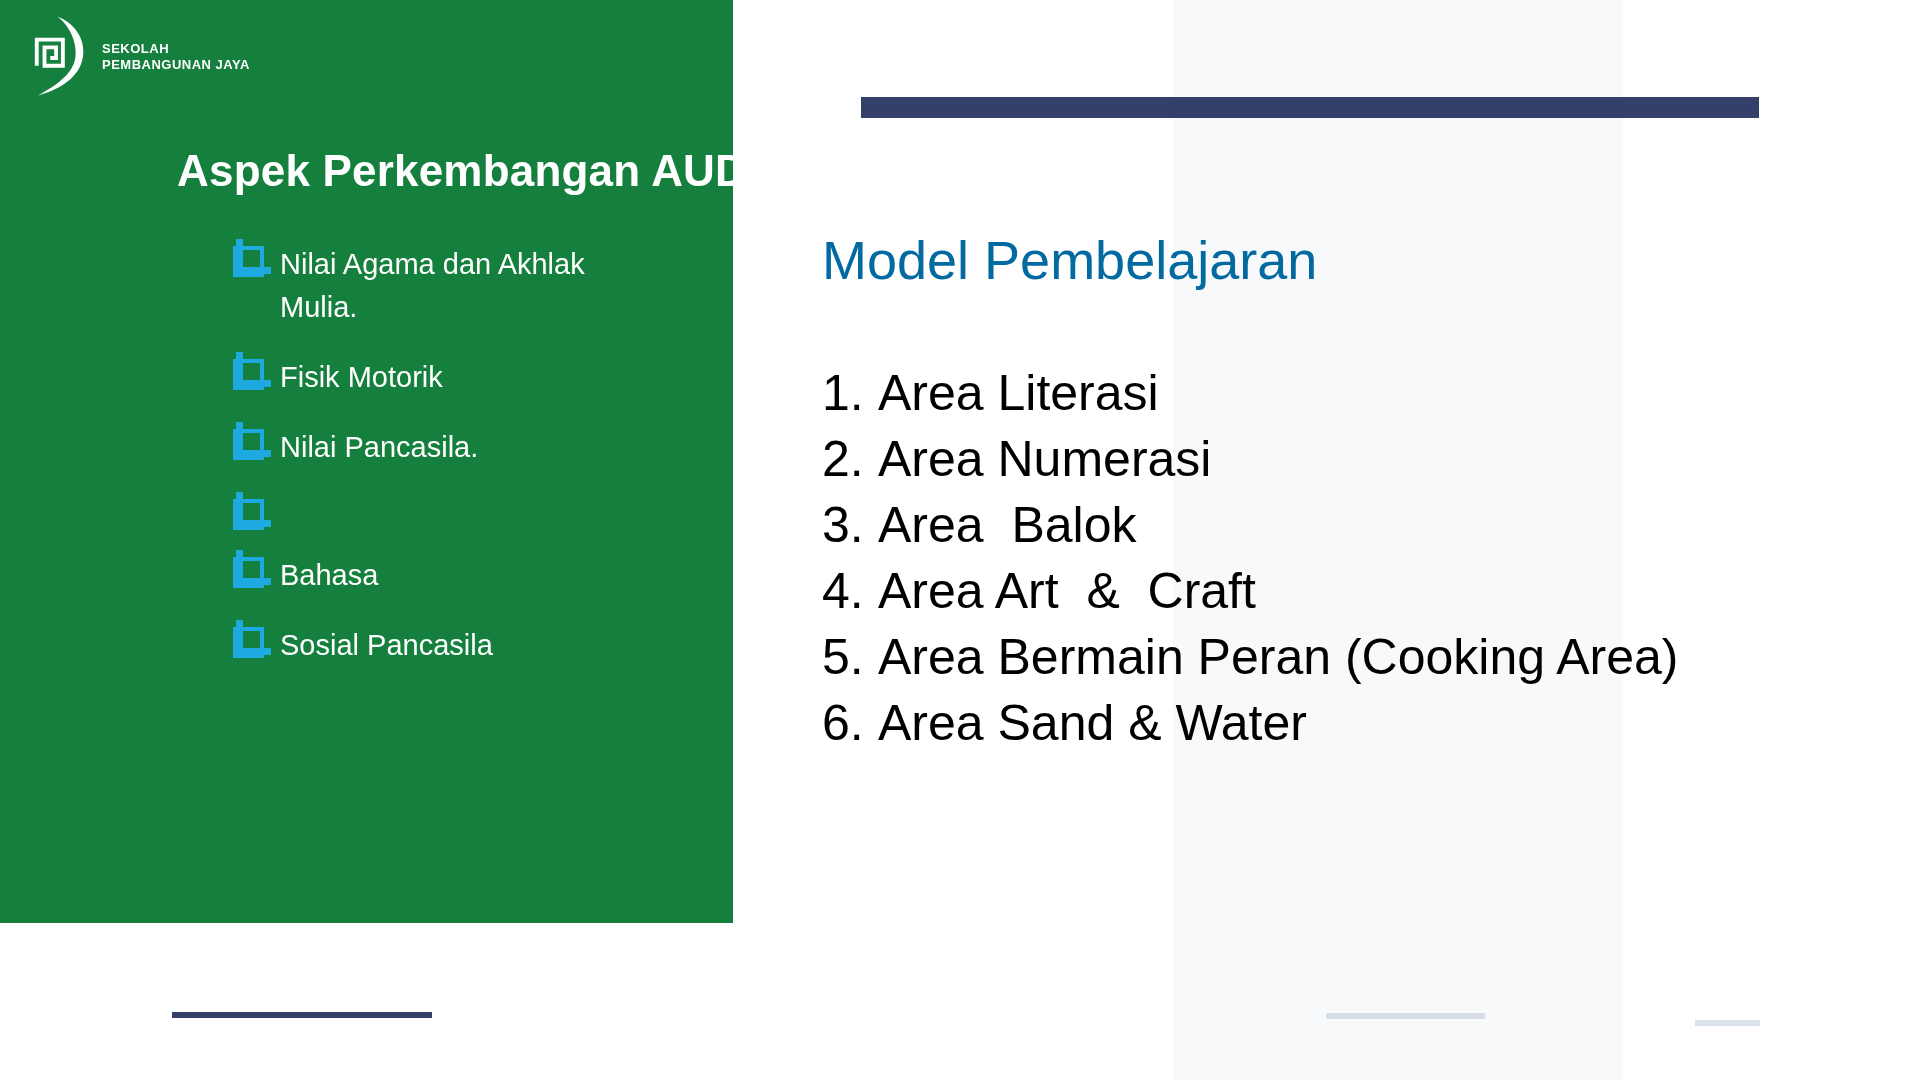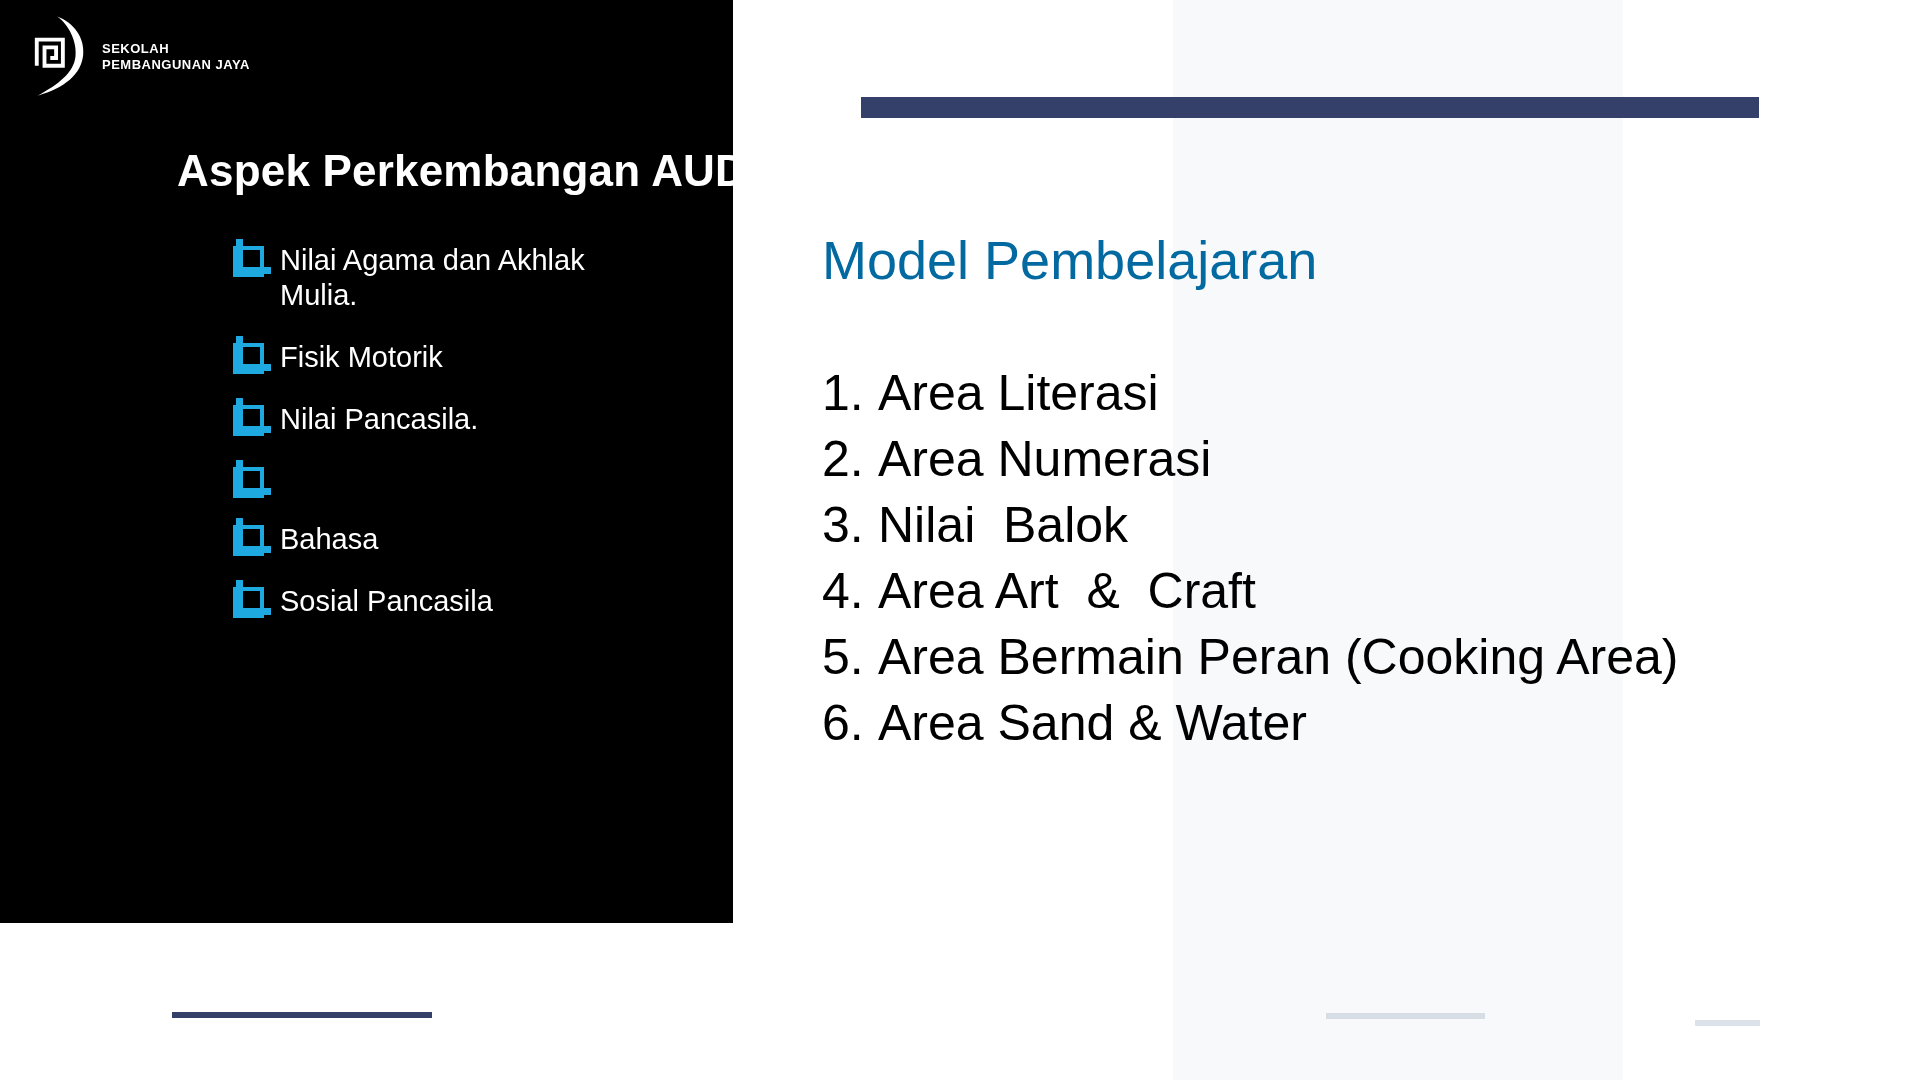--- a/index.html
+++ b/index.html
@@ -17,21 +17,21 @@
     position: absolute;
     left: 1173px; top: 0;
     width: 450px; height: 1080px;
     background: #f8f9fa;
   }
   
   .side-panel {
     position: absolute;
     left: 0; top: 0;
     width: 733px; height: 923px;
-    background: #000000;
+    background: #15803d;
   }
   
   .logo {
     position: absolute;
     left: 30px; top: 14px;
     display: flex;
     align-items: center;
     gap: 14px;
   }
   .logo-text {
@@ -55,21 +55,21 @@
   .aspek-list {
     position: absolute;
     left: 236px; top: 243px;
     list-style: none;
   }
   .aspek-list li {
     display: flex;
     margin-bottom: 27px;
     color: #ffffff;
     font-size: 29px;
-    line-height: 35px;
+    line-height: 43px;
   }
   .bullet {
     position: relative;
     width: 28px; height: 28px;
     flex: none;
     margin-right: 16px;
     margin-top: 3px;
   }
   .bullet::before {            
     content: "";
@@ -193,21 +193,21 @@
     <div class="model-row">
       <span class="model-num">1.</span>
       <span class="model-text">Area Literasi</span>
     </div>
     <div class="model-row">
       <span class="model-num">2.</span>
       <span class="model-text">Area Numerasi</span>
     </div>
     <div class="model-row">
       <span class="model-num">3.</span>
-      <span class="model-text">Nilai  Balok</span>
+      <span class="model-text">Area  Balok</span>
     </div>
     <div class="model-row">
       <span class="model-num">4.</span>
       <span class="model-text">Area Art  &amp;  Craft</span>
     </div>
     <div class="model-row">
       <span class="model-num">5.</span>
       <span class="model-text">Area Bermain Peran (Cooking Area)</span>
     </div>
     <div class="model-row">

